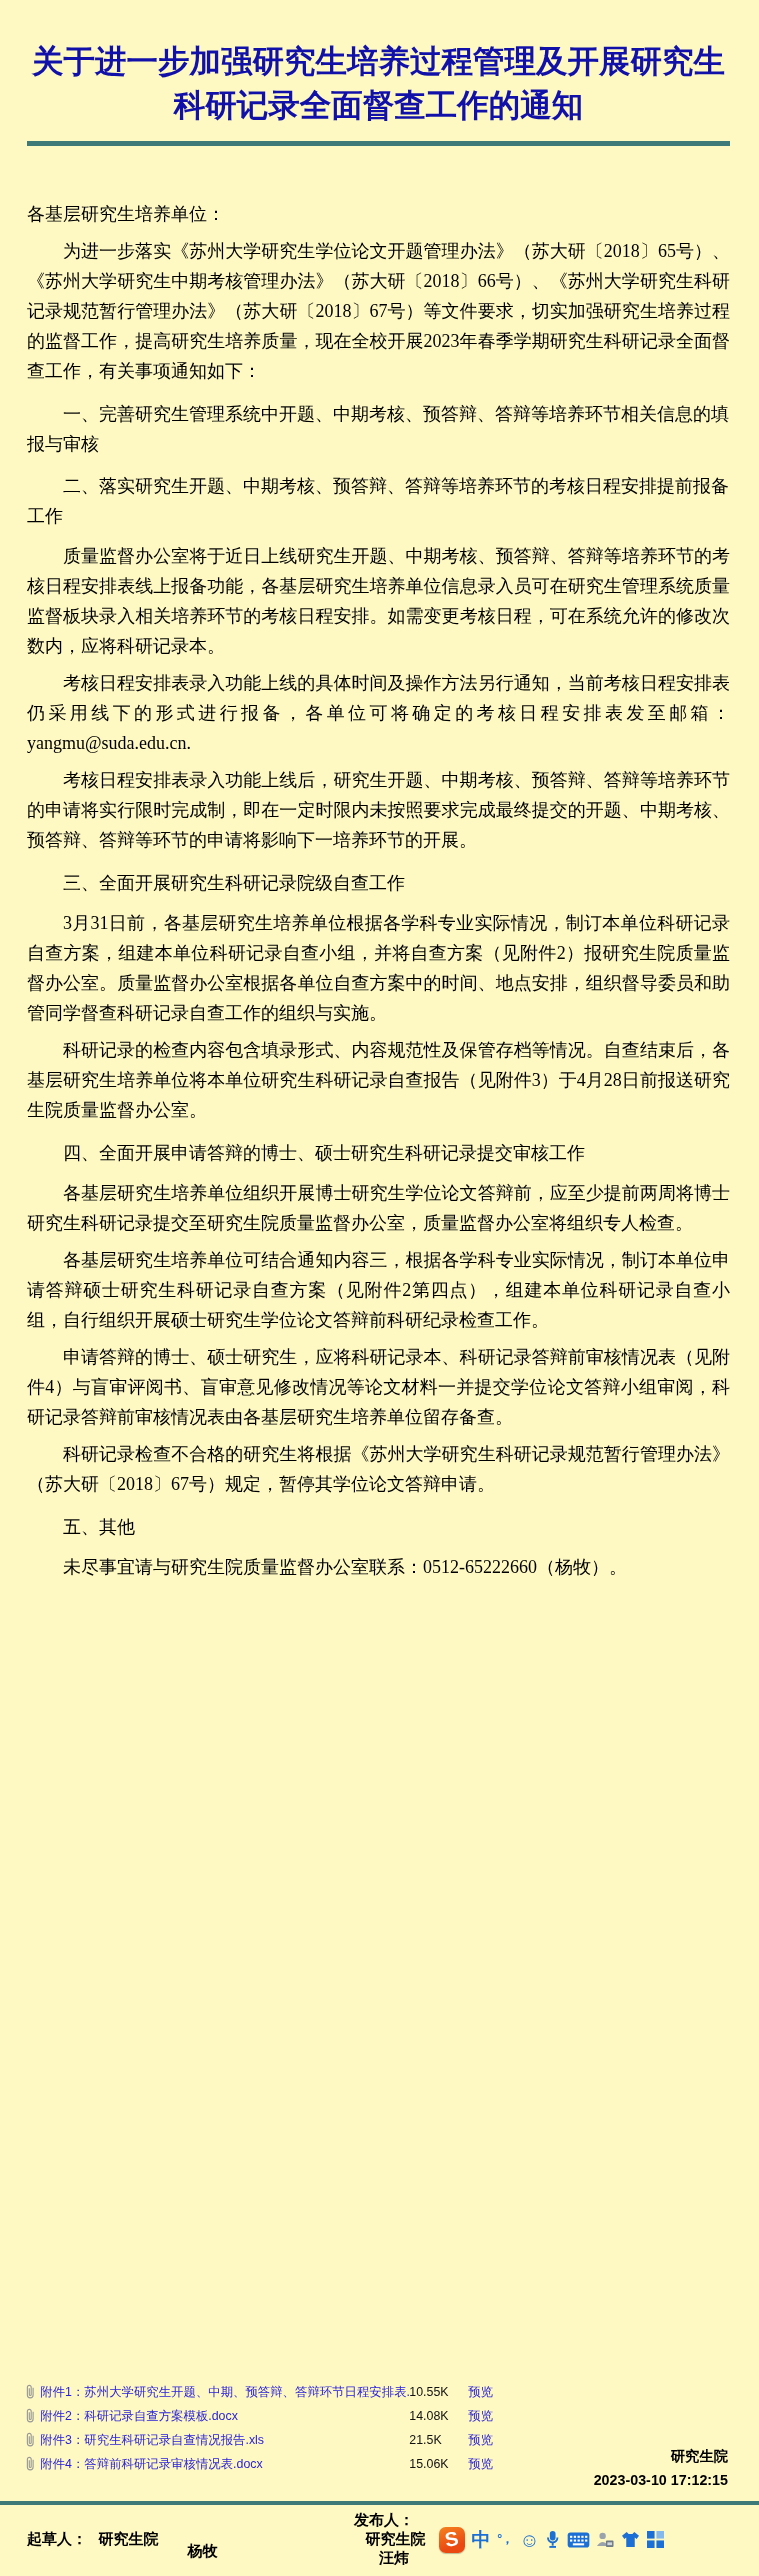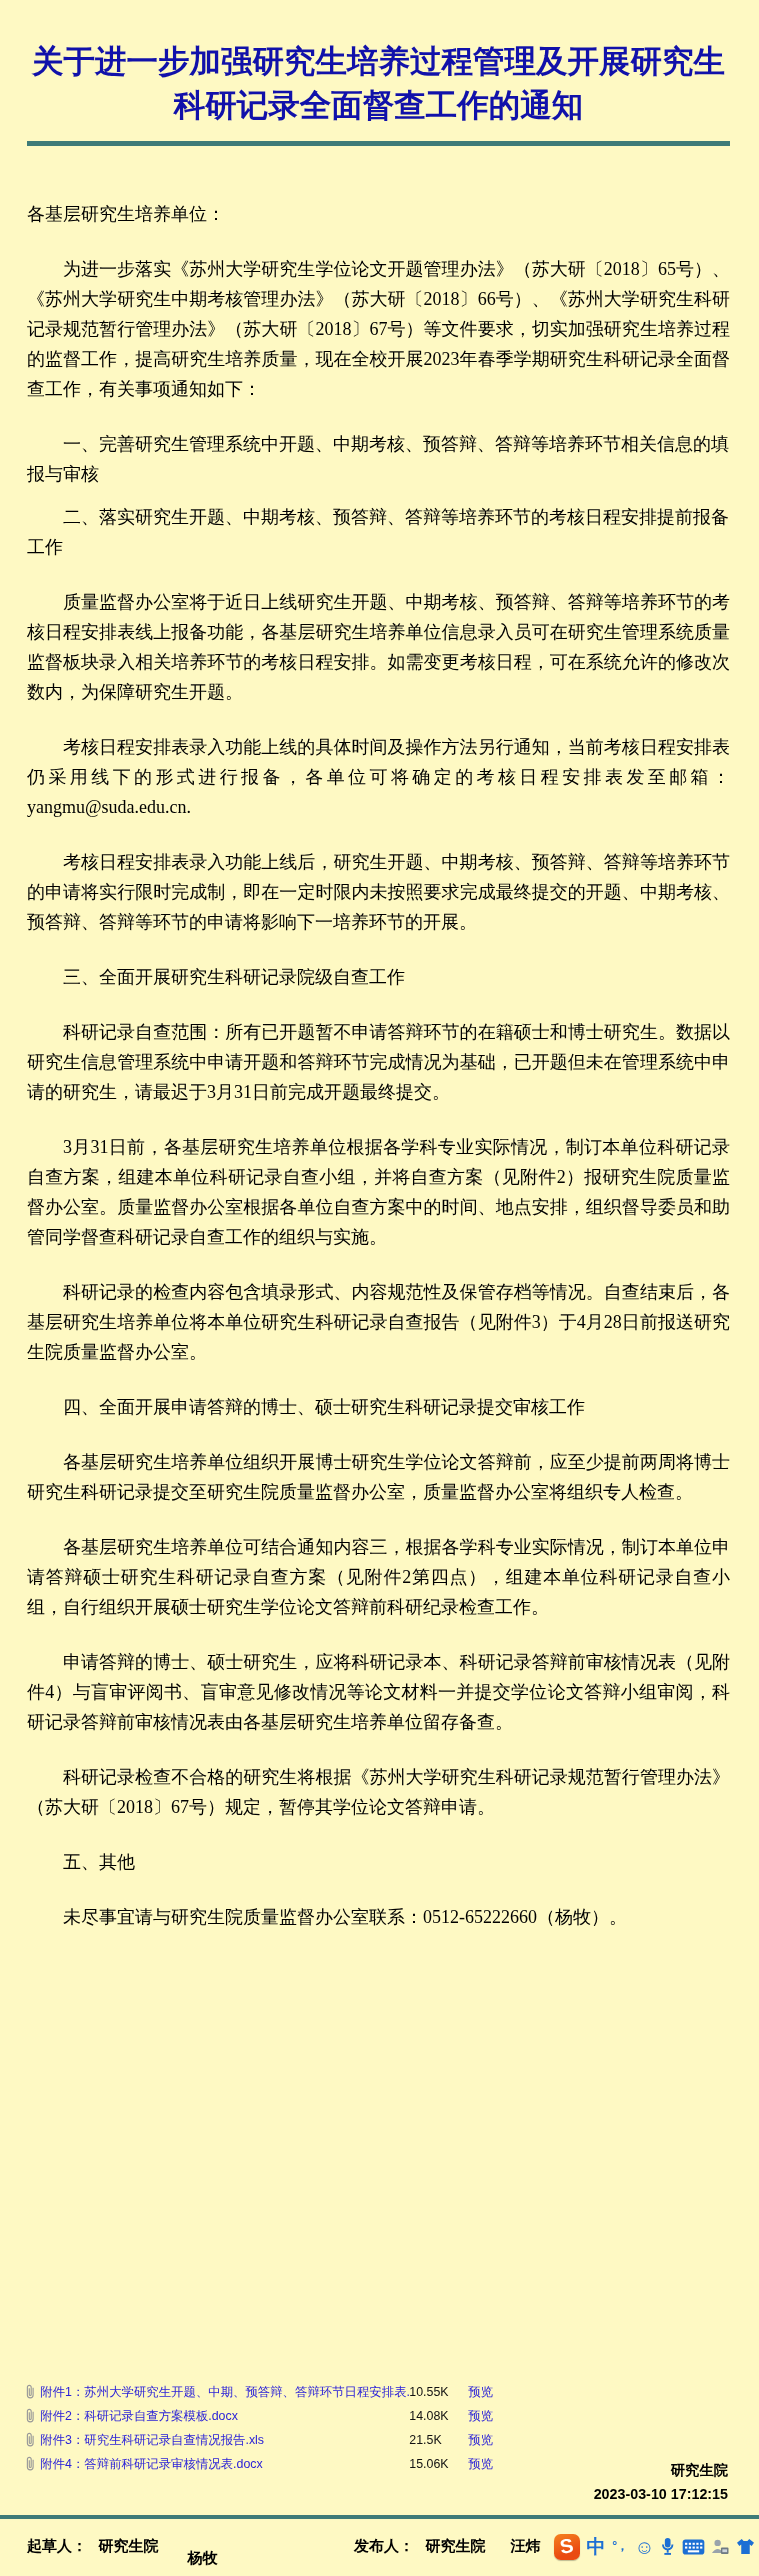--- a/index.html
+++ b/index.html
@@ -10,21 +10,21 @@
   .doc{position:absolute;top:0;left:0;width:759px;max-height:2374px;overflow:hidden;
        box-sizing:border-box;padding:40px 29px 0 27px;}
   .title{
     text-align:center;color:#1111aa;font-weight:bold;
     font-size:31.5px;line-height:44px;margin:0 3.8px 13.4px 3.8px;
   }
   .rule{height:4.8px;background:#3e7b78;border:0;margin:9.6px 0 0 0;}
   .salutation{margin-top:53px;font-size:18px;line-height:30px;}
   .para{
     font-size:18px;line-height:30px;text-align:justify;text-indent:2em;
-    margin:25px 0;
+    margin:7px 0;
   }
   .heading{
     font-size:18px;line-height:30px;text-indent:2em;margin:12.4px 0 10.5px 0;
     font-weight:normal;font-family:"Liberation Sans", sans-serif;
   }
   .attachments{position:absolute;top:2380px;left:25px;right:29px;}
   .attach-row{display:flex;align-items:center;height:24px;
     font-family:"Liberation Sans", sans-serif;font-size:12.4px;}
   .clip{width:15.3px;display:inline-flex;align-items:center;flex:0 0 15.3px;}
   .attach-link{color:#2b22d8;text-decoration:none;flex:0 0 369px;white-space:nowrap;overflow:hidden;}
@@ -37,21 +37,21 @@
   }
   .rule2{height:3.8px;background:#3e7b78;border:0;margin:8.6px 0 0 0;}
   .footer-row{
     display:flex;align-items:center;box-sizing:border-box;
     padding:6.7px 3.8px 7.6px 27px;font-family:"Liberation Sans", sans-serif;
     font-weight:bold;font-size:15px;white-space:nowrap;
   }
   .fr-left{display:flex;align-items:center;width:327px;flex:0 0 327px;}
   .fr-left .org{margin-left:11.5px;}
   .fr-left .name{margin-left:29px;margin-top:24px;}
-  .fr-right{display:flex;align-items:flex-start;}
+  .fr-right{display:flex;align-items:flex-start;flex-direction:column;}
   .fr-right .org{margin-left:11.5px;}
   .fr-right .name{margin-left:25px;}
   .ime{display:flex;align-items:center;margin-left:13.4px;gap:6.7px;}
   .sogou-logo{
     width:26px;height:26px;border-radius:6.7px;
     background:linear-gradient(160deg,#f5821f 0%,#ea4a12 70%);
     color:#fff;font-family:"Liberation Sans", sans-serif;font-weight:bold;
     font-size:20px;display:flex;align-items:center;justify-content:center;
     transform:none;box-shadow:0 1px 1px rgba(0,0,0,.25);
   }
@@ -68,25 +68,24 @@
 
   <div class="doc">
     <div class="title">关于进一步加强研究生培养过程管理及开展研究生科研记录全面督查工作的通知</div>
     <div class="rule"></div>
 
     <div class="salutation">各基层研究生培养单位：</div>
 
     <div class="para">为进一步落实《苏州大学研究生学位论文开题管理办法》（苏大研〔2018〕65号）、《苏州大学研究生中期考核管理办法》（苏大研〔2018〕66号）、《苏州大学研究生科研记录规范暂行管理办法》（苏大研〔2018〕67号）等文件要求，切实加强研究生培养过程的监督工作，提高研究生培养质量，现在全校开展2023年春季学期研究生科研记录全面督查工作，有关事项通知如下：</div>
     <div class="heading">一、完善研究生管理系统中开题、中期考核、预答辩、答辩等培养环节相关信息的填报与审核</div>
     <div class="heading">二、落实研究生开题、中期考核、预答辩、答辩等培养环节的考核日程安排提前报备工作</div>
-    <div class="para">质量监督办公室将于近日上线研究生开题、中期考核、预答辩、答辩等培养环节的考核日程安排表线上报备功能，各基层研究生培养单位信息录入员可在研究生管理系统质量监督板块录入相关培养环节的考核日程安排。如需变更考核日程，可在系统允许的修改次数内，为保障研究生开题。</div>
+    <div class="para">质量监督办公室将于近日上线研究生开题、中期考核、预答辩、答辩等培养环节的考核日程安排表线上报备功能，各基层研究生培养单位信息录入员可在研究生管理系统质量监督板块录入相关培养环节的考核日程安排。如需变更考核日程，可在系统允许的修改次数内，应将科研记录本。</div>
     <div class="para">考核日程安排表录入功能上线的具体时间及操作方法另行通知，当前考核日程安排表仍采用线下的形式进行报备，各单位可将确定的考核日程安排表发至邮箱：yangmu@suda.edu.cn.</div>
     <div class="para">考核日程安排表录入功能上线后，研究生开题、中期考核、预答辩、答辩等培养环节的申请将实行限时完成制，即在一定时限内未按照要求完成最终提交的开题、中期考核、预答辩、答辩等环节的申请将影响下一培养环节的开展。</div>
     <div class="heading">三、全面开展研究生科研记录院级自查工作</div>
-    <div class="para">科研记录自查范围：所有已开题暂不申请答辩环节的在籍硕士和博士研究生。数据以研究生信息管理系统中申请开题和答辩环节完成情况为基础，已开题但未在管理系统中申请的研究生，请最迟于3月31日前完成开题最终提交。</div>
     <div class="para">3月31日前，各基层研究生培养单位根据各学科专业实际情况，制订本单位科研记录自查方案，组建本单位科研记录自查小组，并将自查方案（见附件2）报研究生院质量监督办公室。质量监督办公室根据各单位自查方案中的时间、地点安排，组织督导委员和助管同学督查科研记录自查工作的组织与实施。</div>
     <div class="para">科研记录的检查内容包含填录形式、内容规范性及保管存档等情况。自查结束后，各基层研究生培养单位将本单位研究生科研记录自查报告（见附件3）于4月28日前报送研究生院质量监督办公室。</div>
     <div class="heading">四、全面开展申请答辩的博士、硕士研究生科研记录提交审核工作</div>
     <div class="para">各基层研究生培养单位组织开展博士研究生学位论文答辩前，应至少提前两周将博士研究生科研记录提交至研究生院质量监督办公室，质量监督办公室将组织专人检查。</div>
     <div class="para">各基层研究生培养单位可结合通知内容三，根据各学科专业实际情况，制订本单位申请答辩硕士研究生科研记录自查方案（见附件2第四点），组建本单位科研记录自查小组，自行组织开展硕士研究生学位论文答辩前科研纪录检查工作。</div>
     <div class="para">申请答辩的博士、硕士研究生，应将科研记录本、科研记录答辩前审核情况表（见附件4）与盲审评阅书、盲审意见修改情况等论文材料一并提交学位论文答辩小组审阅，科研记录答辩前审核情况表由各基层研究生培养单位留存备查。</div>
     <div class="para">科研记录检查不合格的研究生将根据《苏州大学研究生科研记录规范暂行管理办法》（苏大研〔2018〕67号）规定，暂停其学位论文答辩申请。</div>
     <div class="heading">五、其他</div>
     <div class="para">未尽事宜请与研究生院质量监督办公室联系：0512-65222660（杨牧）。</div>
   </div>

